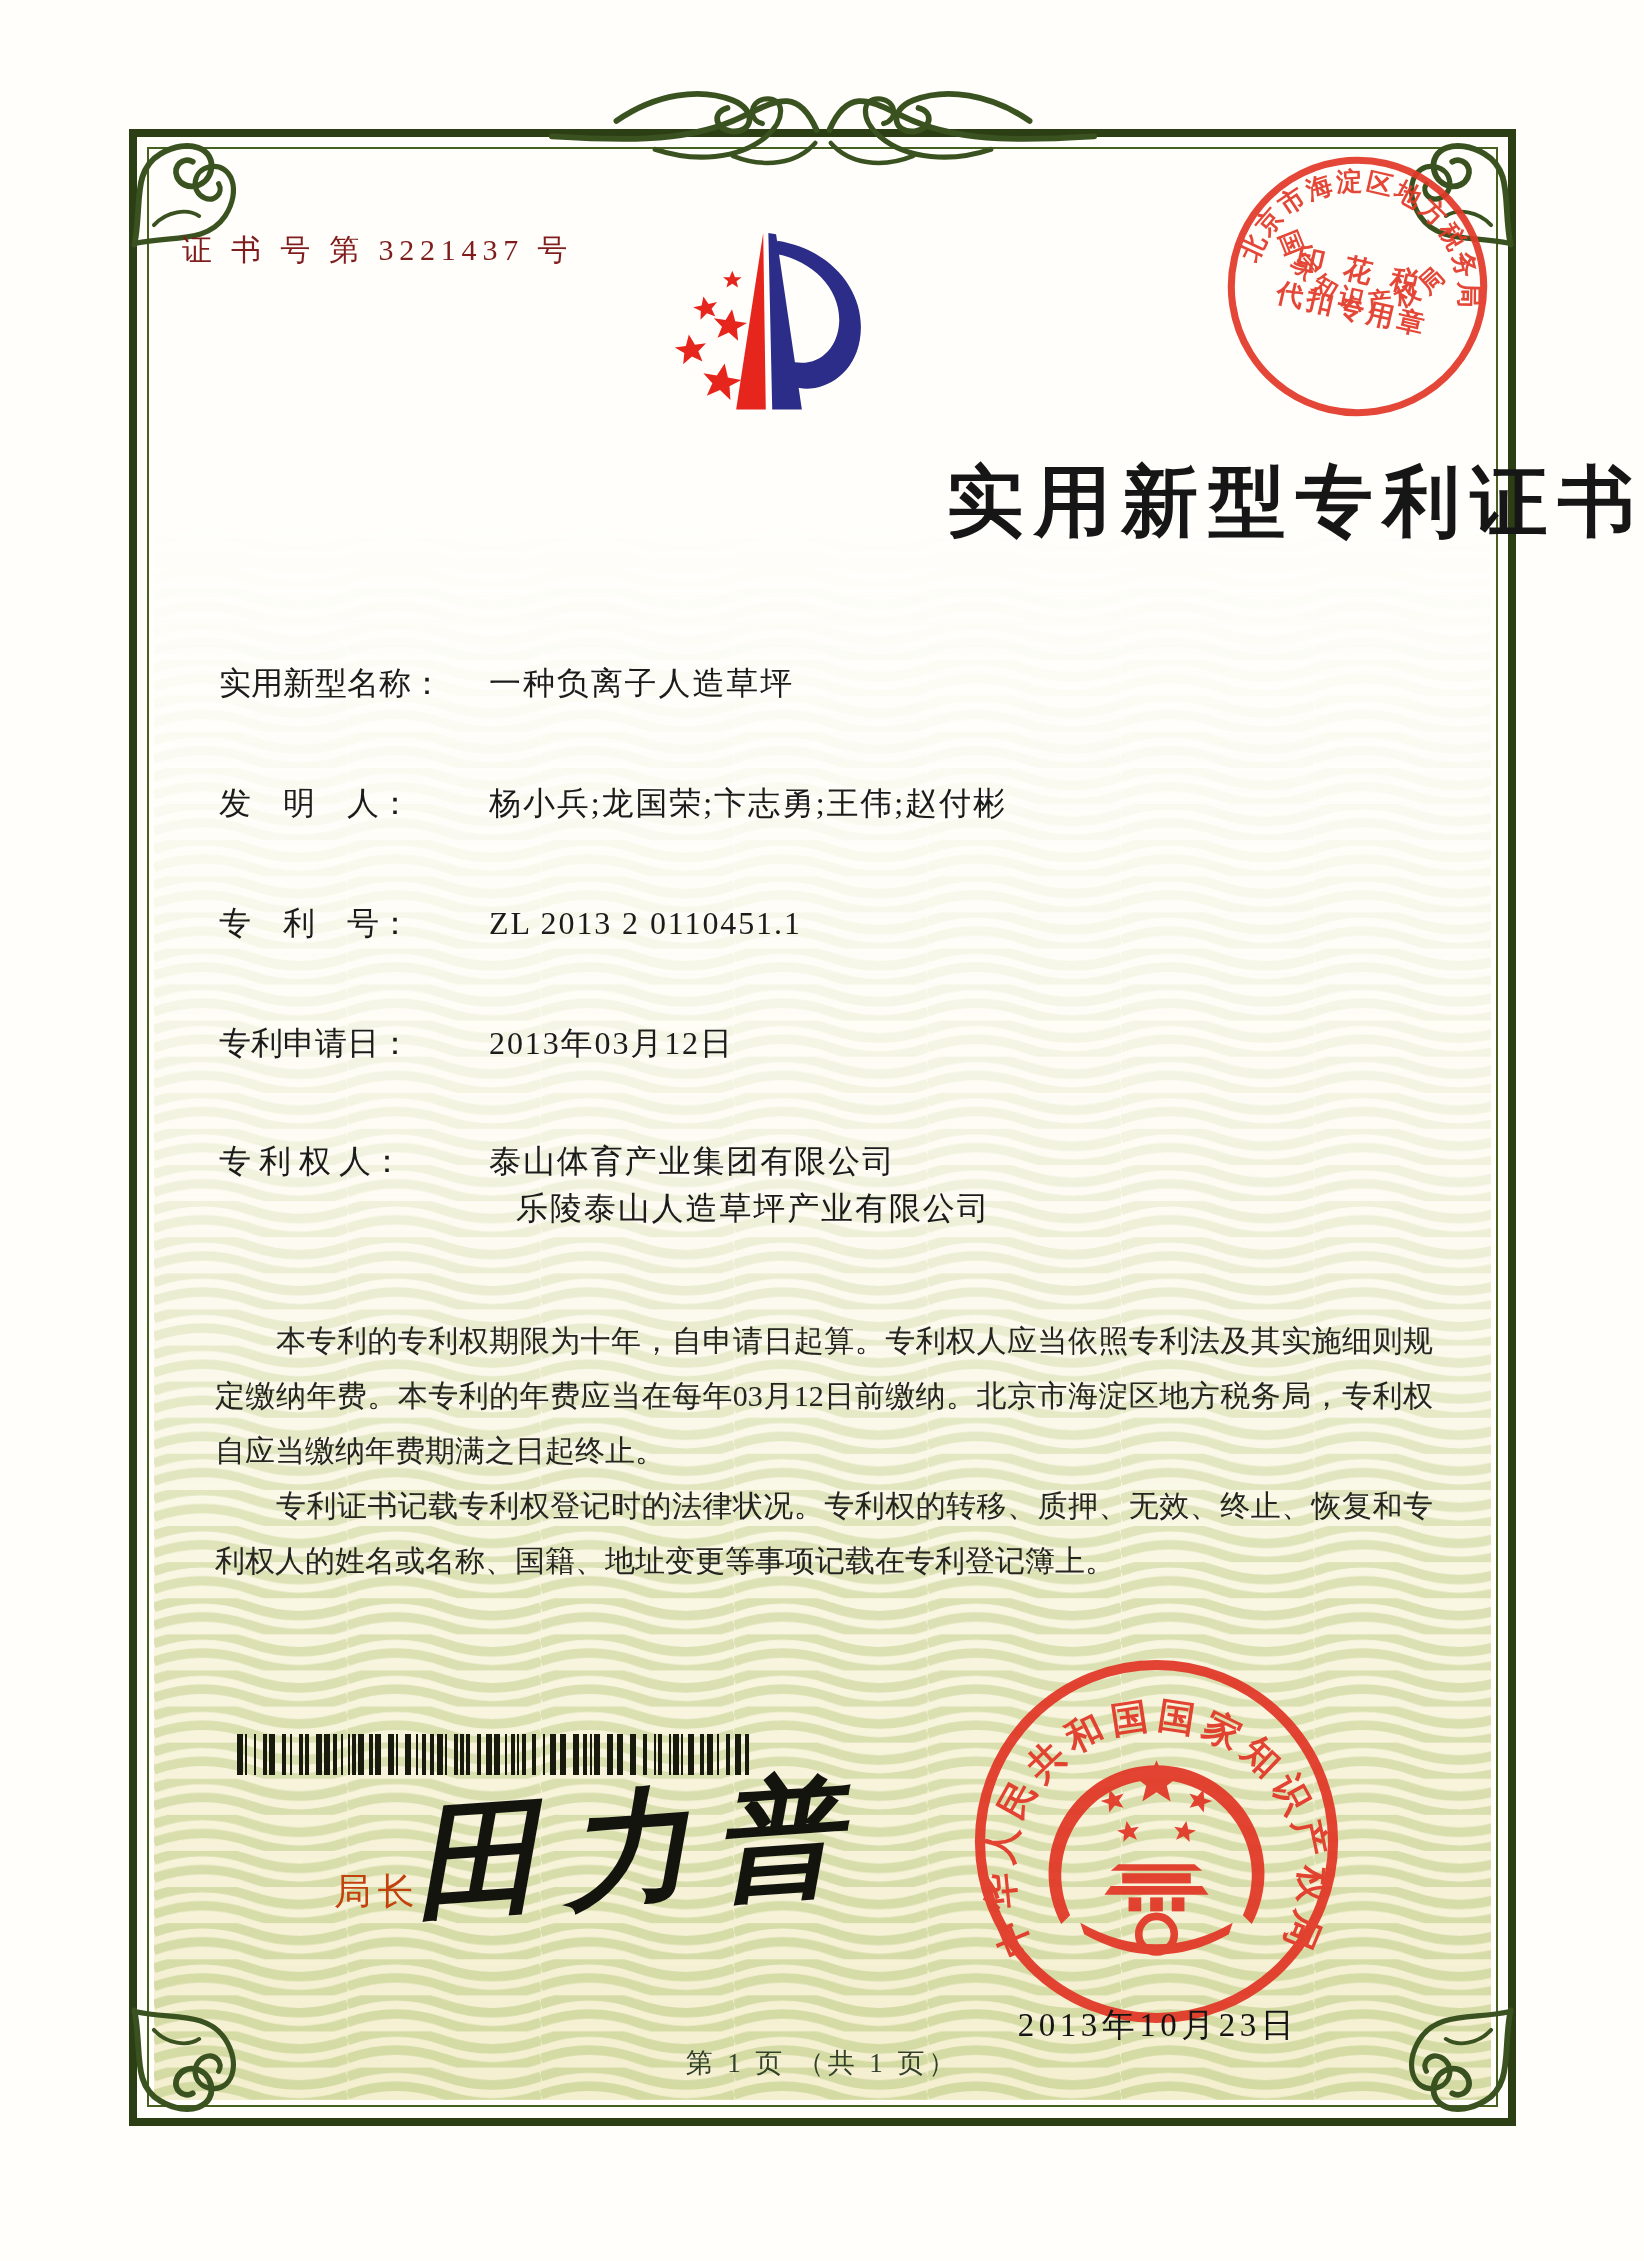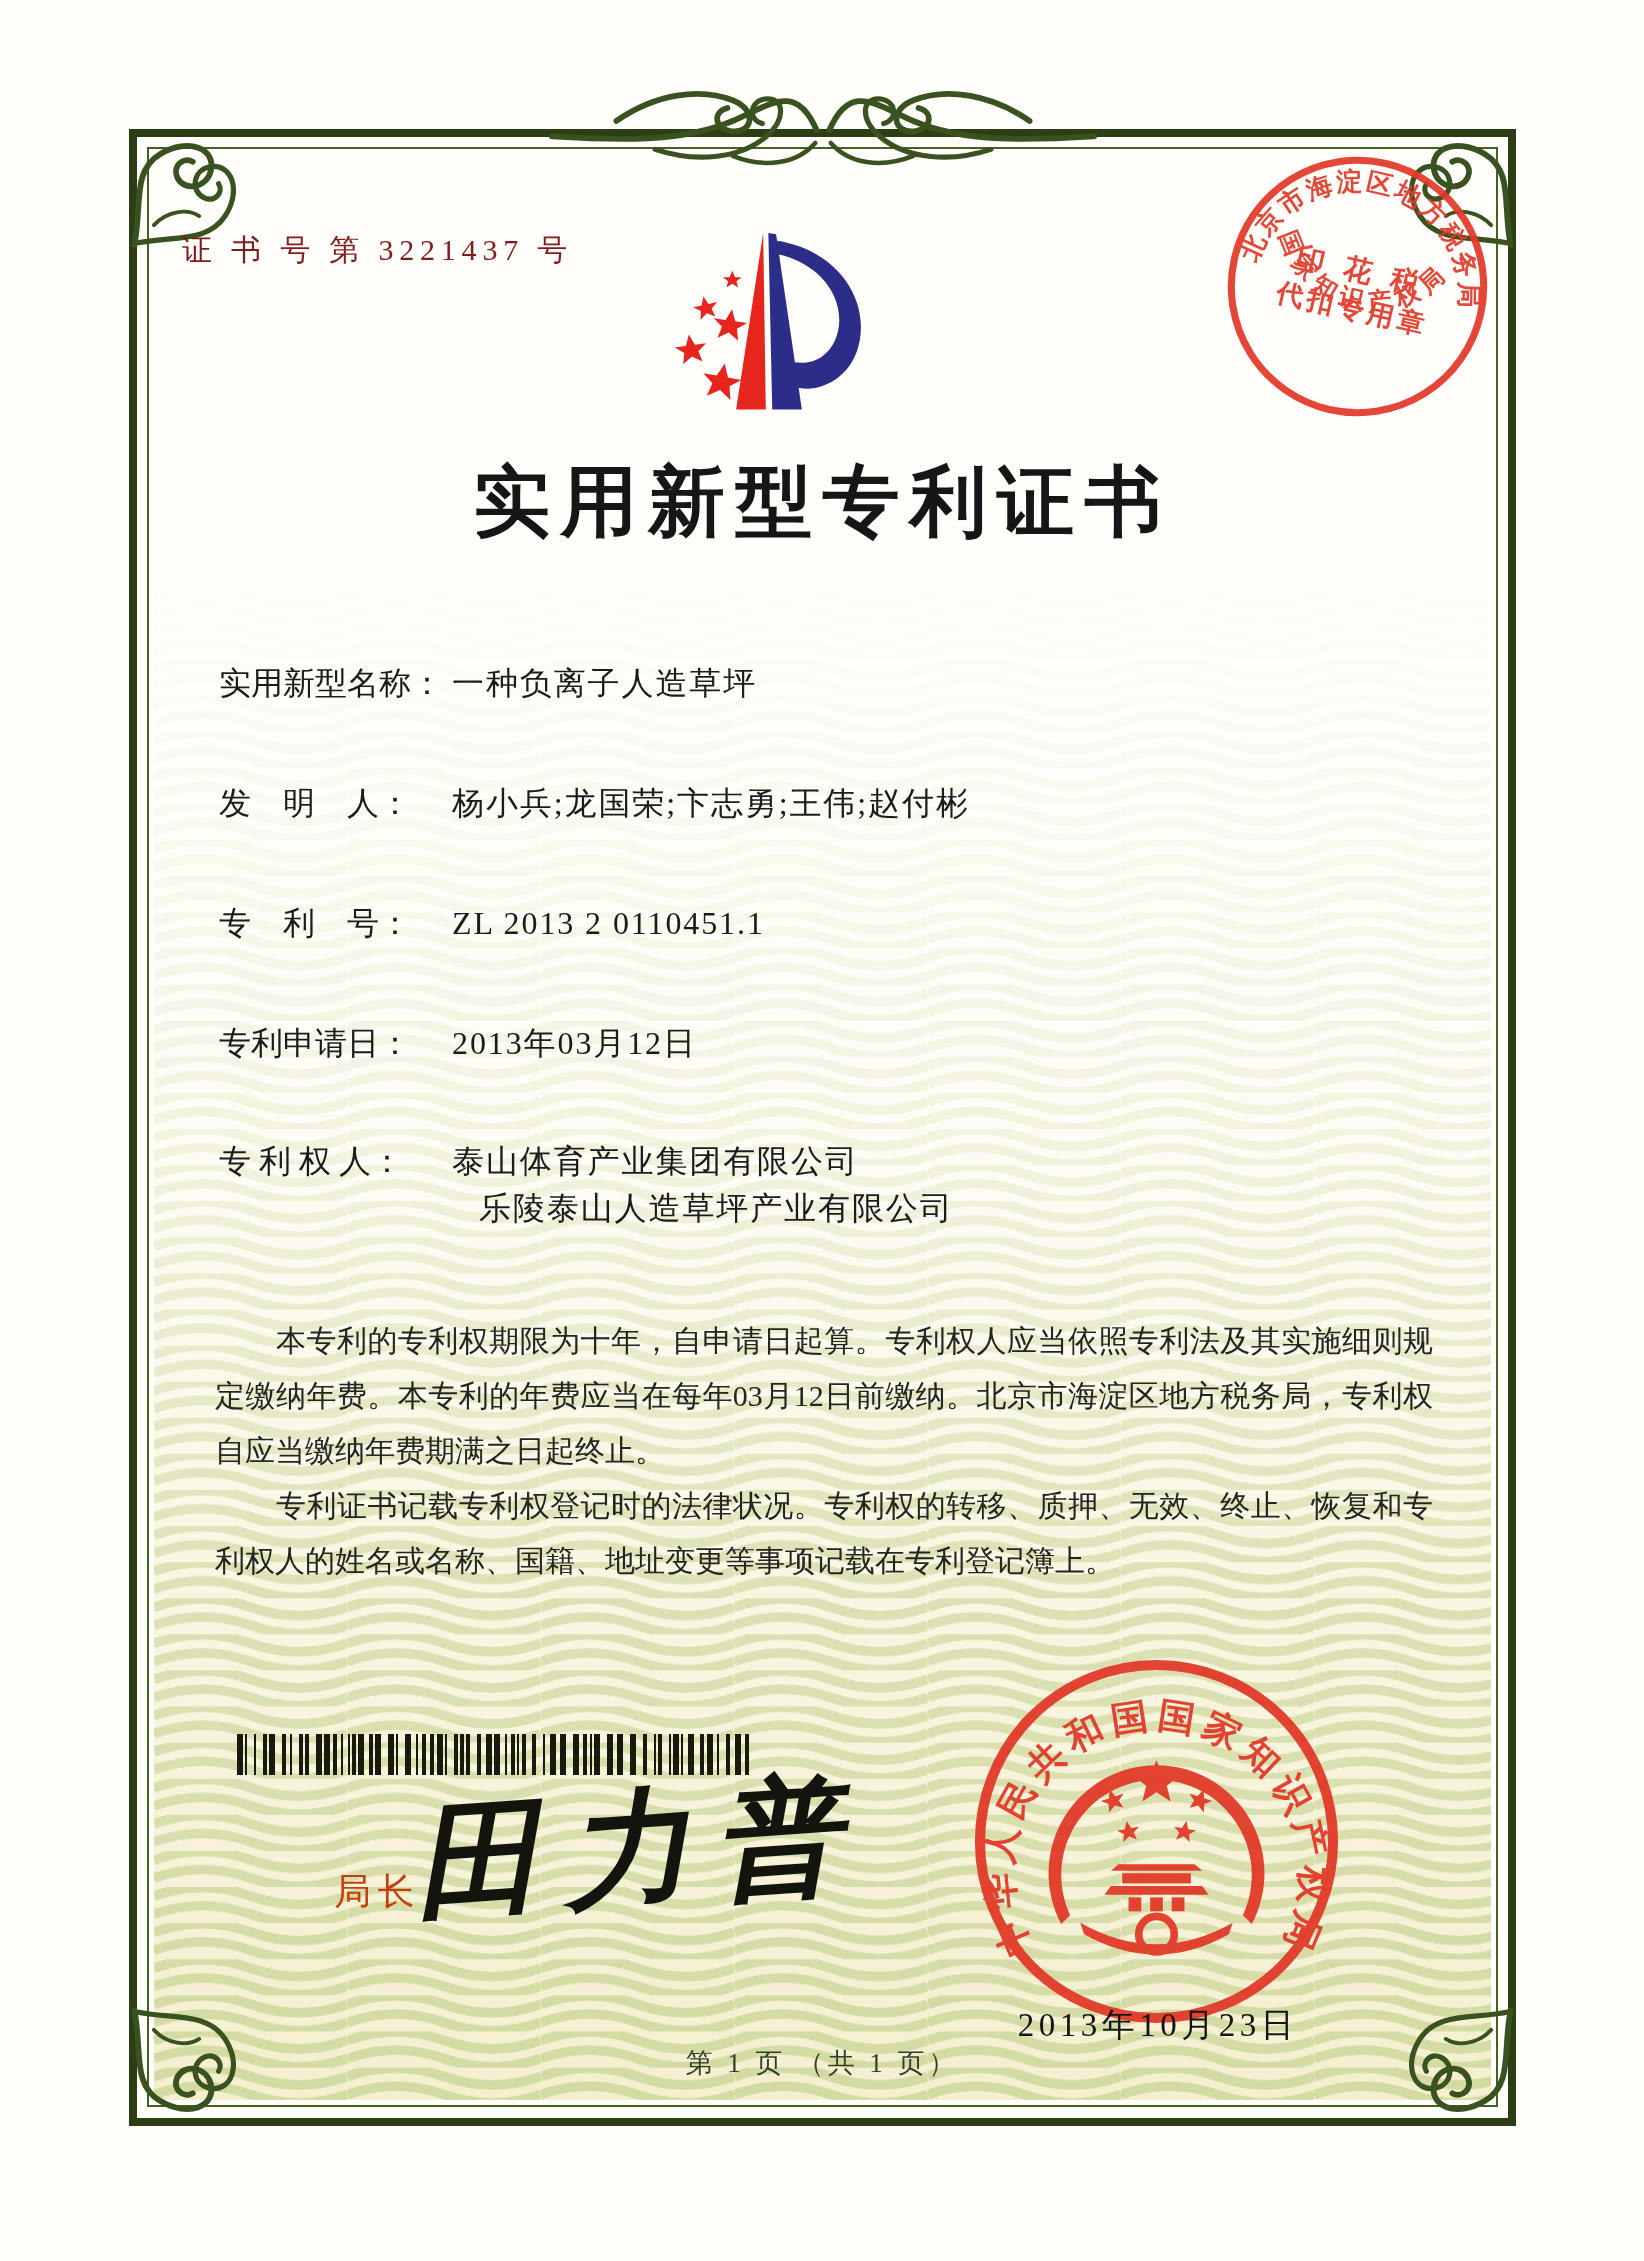--- a/index.html
+++ b/index.html
@@ -22,27 +22,27 @@
   .corner.tl{left:128px;top:128px;}
   .corner.tr{right:128px;top:128px;transform:scaleX(-1);}
   .corner.bl{left:128px;bottom:134px;transform:scaleY(-1);}
   .corner.br{right:128px;bottom:134px;transform:scale(-1,-1);}
   .top-ornament{position:absolute;left:50%;top:59px;transform:translateX(-50%);width:568px;height:142px;}
 
   
   .cert-no{position:absolute;left:182px;top:230px;font-size:30px;letter-spacing:5.8px;color:#7f1d1d;}
   .logo{position:absolute;left:655px;top:224px;width:219px;height:197px;}
   .tax-stamp{position:absolute;left:1221px;top:150px;width:273px;height:273px;transform:rotate(13deg);opacity:.93;}
-  .title{position:absolute;left:0;right:0;top:451px;text-align:center;font-size:77px;font-weight:700;
+  .title{position:absolute;left:0;right:0;top:451px;text-align:right;font-size:77px;font-weight:700;
          letter-spacing:10.3px;color:#161616;}
 
   
   .field{position:absolute;left:219px;font-size:32px;color:#1b1b1b;white-space:nowrap;}
   .field .lab{display:inline-block;min-width:233px;}
-  .field .val{letter-spacing:1.9px;}
+  .field .val{letter-spacing:1.9px;margin-left:37px;}
   .f-name{top:662px;} .f-inv{top:782px;} .f-no{top:902px;} .f-app{top:1022px;}
   .f-pat{top:1140px;} .f-pat2{top:1187px;left:479px;} .f-grant{top:1254px;}
 
   
   .body-text{position:absolute;left:215px;top:1313px;width:1218px;font-size:30px;line-height:55px;
              color:#242420;text-align:justify;}
   .body-text p{margin:0;text-indent:61px;}
 
   
   .barcode{position:absolute;left:237px;top:1734px;width:520px;height:41px;}

